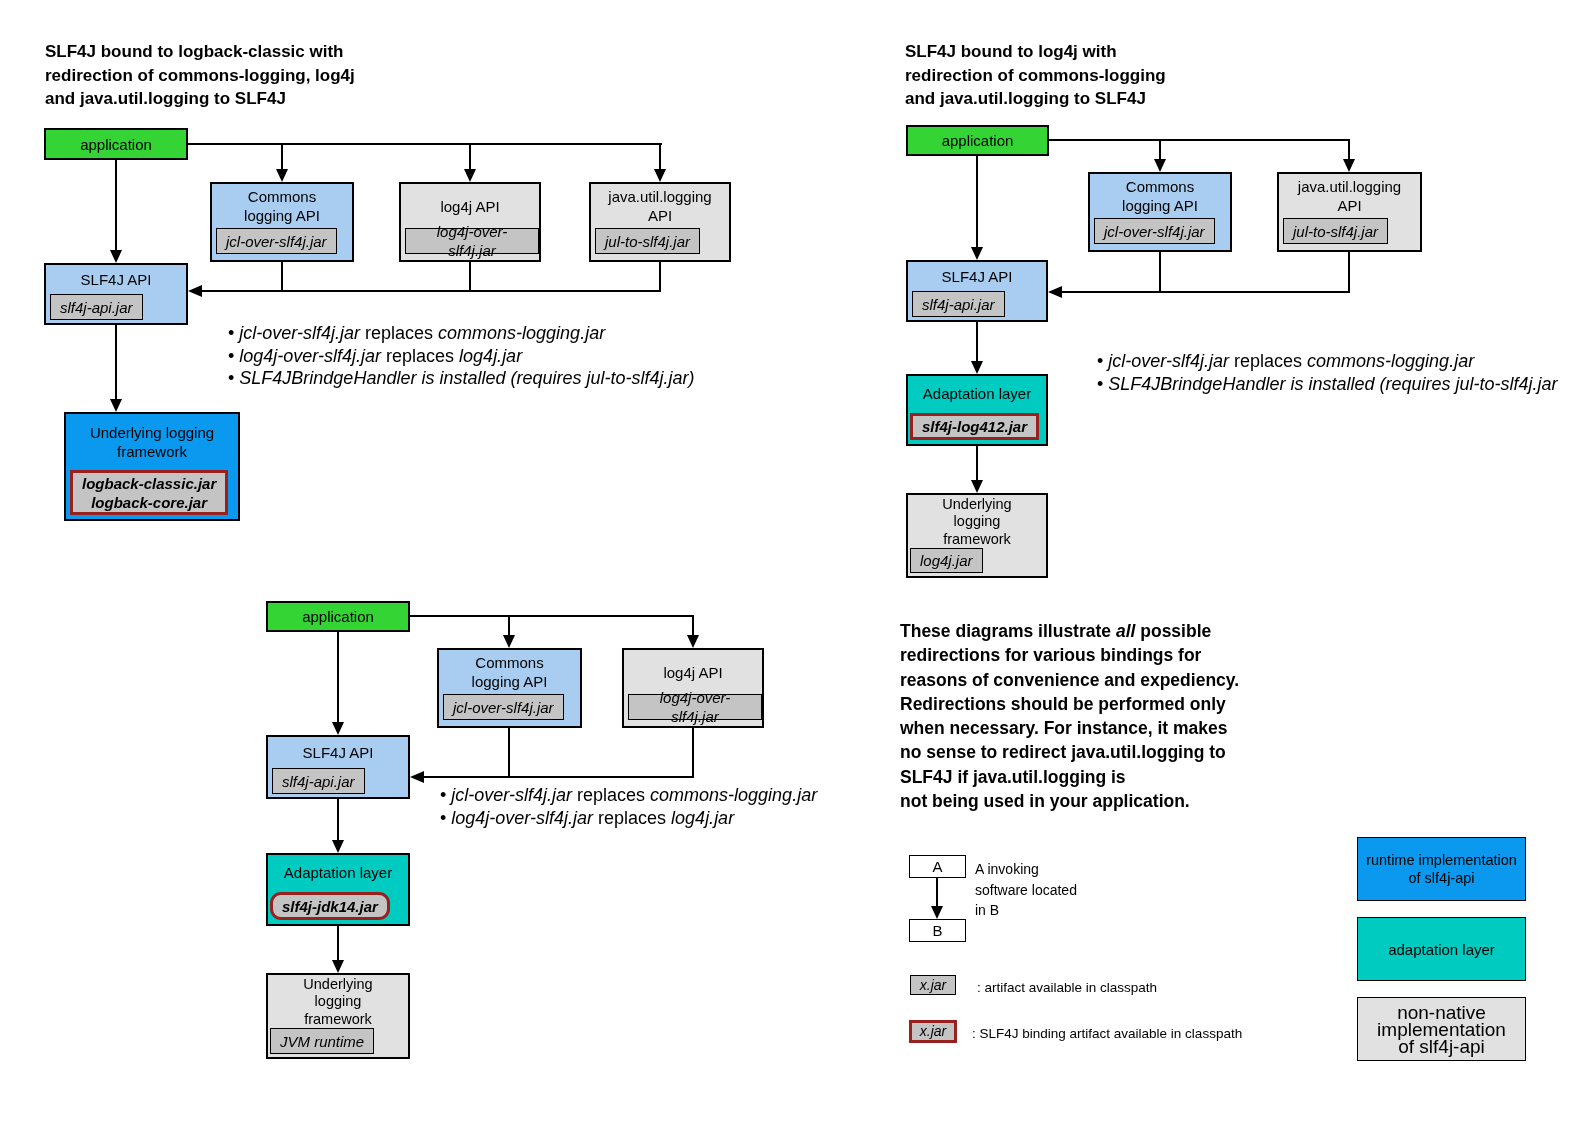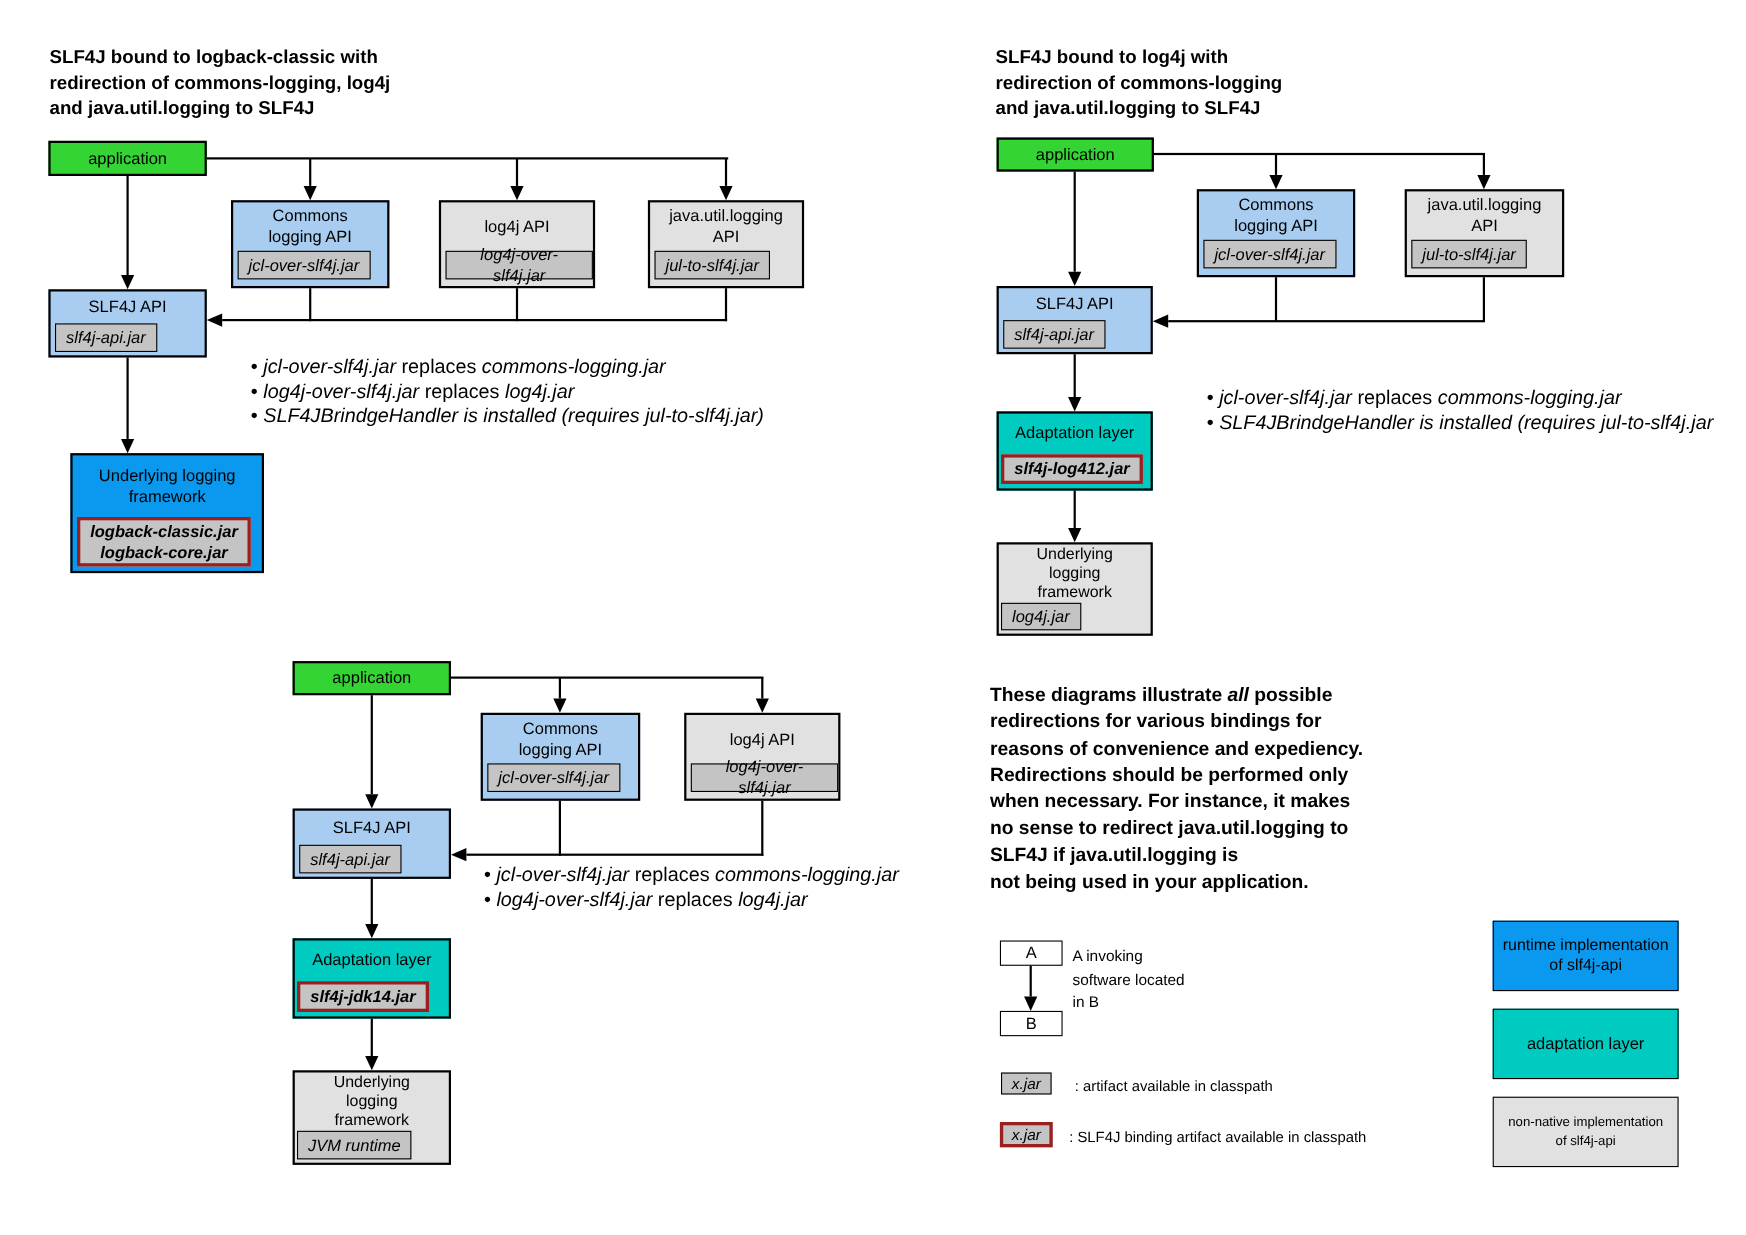--- a/index.html
+++ b/index.html
@@ -175,21 +175,21 @@
     <div class="jar">log4j-over-slf4j.jar</div>
   </div>
 
   <div class="node fill-abstract" style="left:266px;top:735px;width:144px;height:64px;">
     <div class="nlabel" style="bottom:29px;">SLF4J API</div>
     <div class="jar" style="bottom:3px;">slf4j-api.jar</div>
   </div>
 
   <div class="node fill-teal" style="left:266px;top:853px;width:144px;height:73px;">
     <div class="nlabel" style="bottom:34px;">Adaptation layer</div>
-    <div class="jar binding" style="left:2px;bottom:4px;height:28px;">slf4j-jdk14.jar</div>
+    <div class="jar binding" style="left:2px;bottom:4px;height:28px;border-radius:11px;">slf4j-jdk14.jar</div>
   </div>
 
   <div class="node fill-gray" style="left:266px;top:973px;width:144px;height:86px;">
     <div class="nlabel" style="bottom:28px;font-size:14.5px;line-height:17.5px;">Underlying
 logging
 framework</div>
     <div class="jar" style="left:2px;bottom:3px;height:26px;">JVM runtime</div>
   </div>
 
   <div class="bullets" style="left:440px;top:784px;">
@@ -232,16 +232,16 @@
 
   <div class="node center-node" style="left:910px;top:975px;width:46px;height:20px;border-width:1.5px;background:var(--jar-gray,#c4c4c4);font-style:italic;font-size:14px;">x.jar</div>
   <div class="cap" style="left:977px;top:978px;">: artifact available in classpath</div>
 
   <div class="node center-node" style="left:909px;top:1020px;width:48px;height:23px;border:3px solid var(--binding-border-red,#9a2020);background:var(--jar-gray,#c4c4c4);font-style:italic;font-size:14px;">x.jar</div>
   <div class="cap" style="left:972px;top:1024px;">: SLF4J binding artifact available in classpath</div>
 
   <div class="node center-node fill-native" style="left:1357px;top:837px;width:169px;height:64px;border-width:1.5px;font-size:14.5px;line-height:18px;">runtime implementation
 of slf4j-api</div>
   <div class="node center-node fill-teal" style="left:1357px;top:917px;width:169px;height:64px;border-width:1.5px;font-size:15px;">adaptation layer</div>
-  <div class="node center-node fill-gray" style="left:1357px;top:997px;width:169px;height:64px;border-width:1.5px;font-size:12px;line-height:17px;">non-native implementation
+  <div class="node center-node fill-gray" style="left:1357px;top:997px;width:169px;height:64px;border-width:1.5px;font-size:19px;line-height:17px;">non-native implementation
 of slf4j-api</div>
 
 </div>
 
 </body></html>

